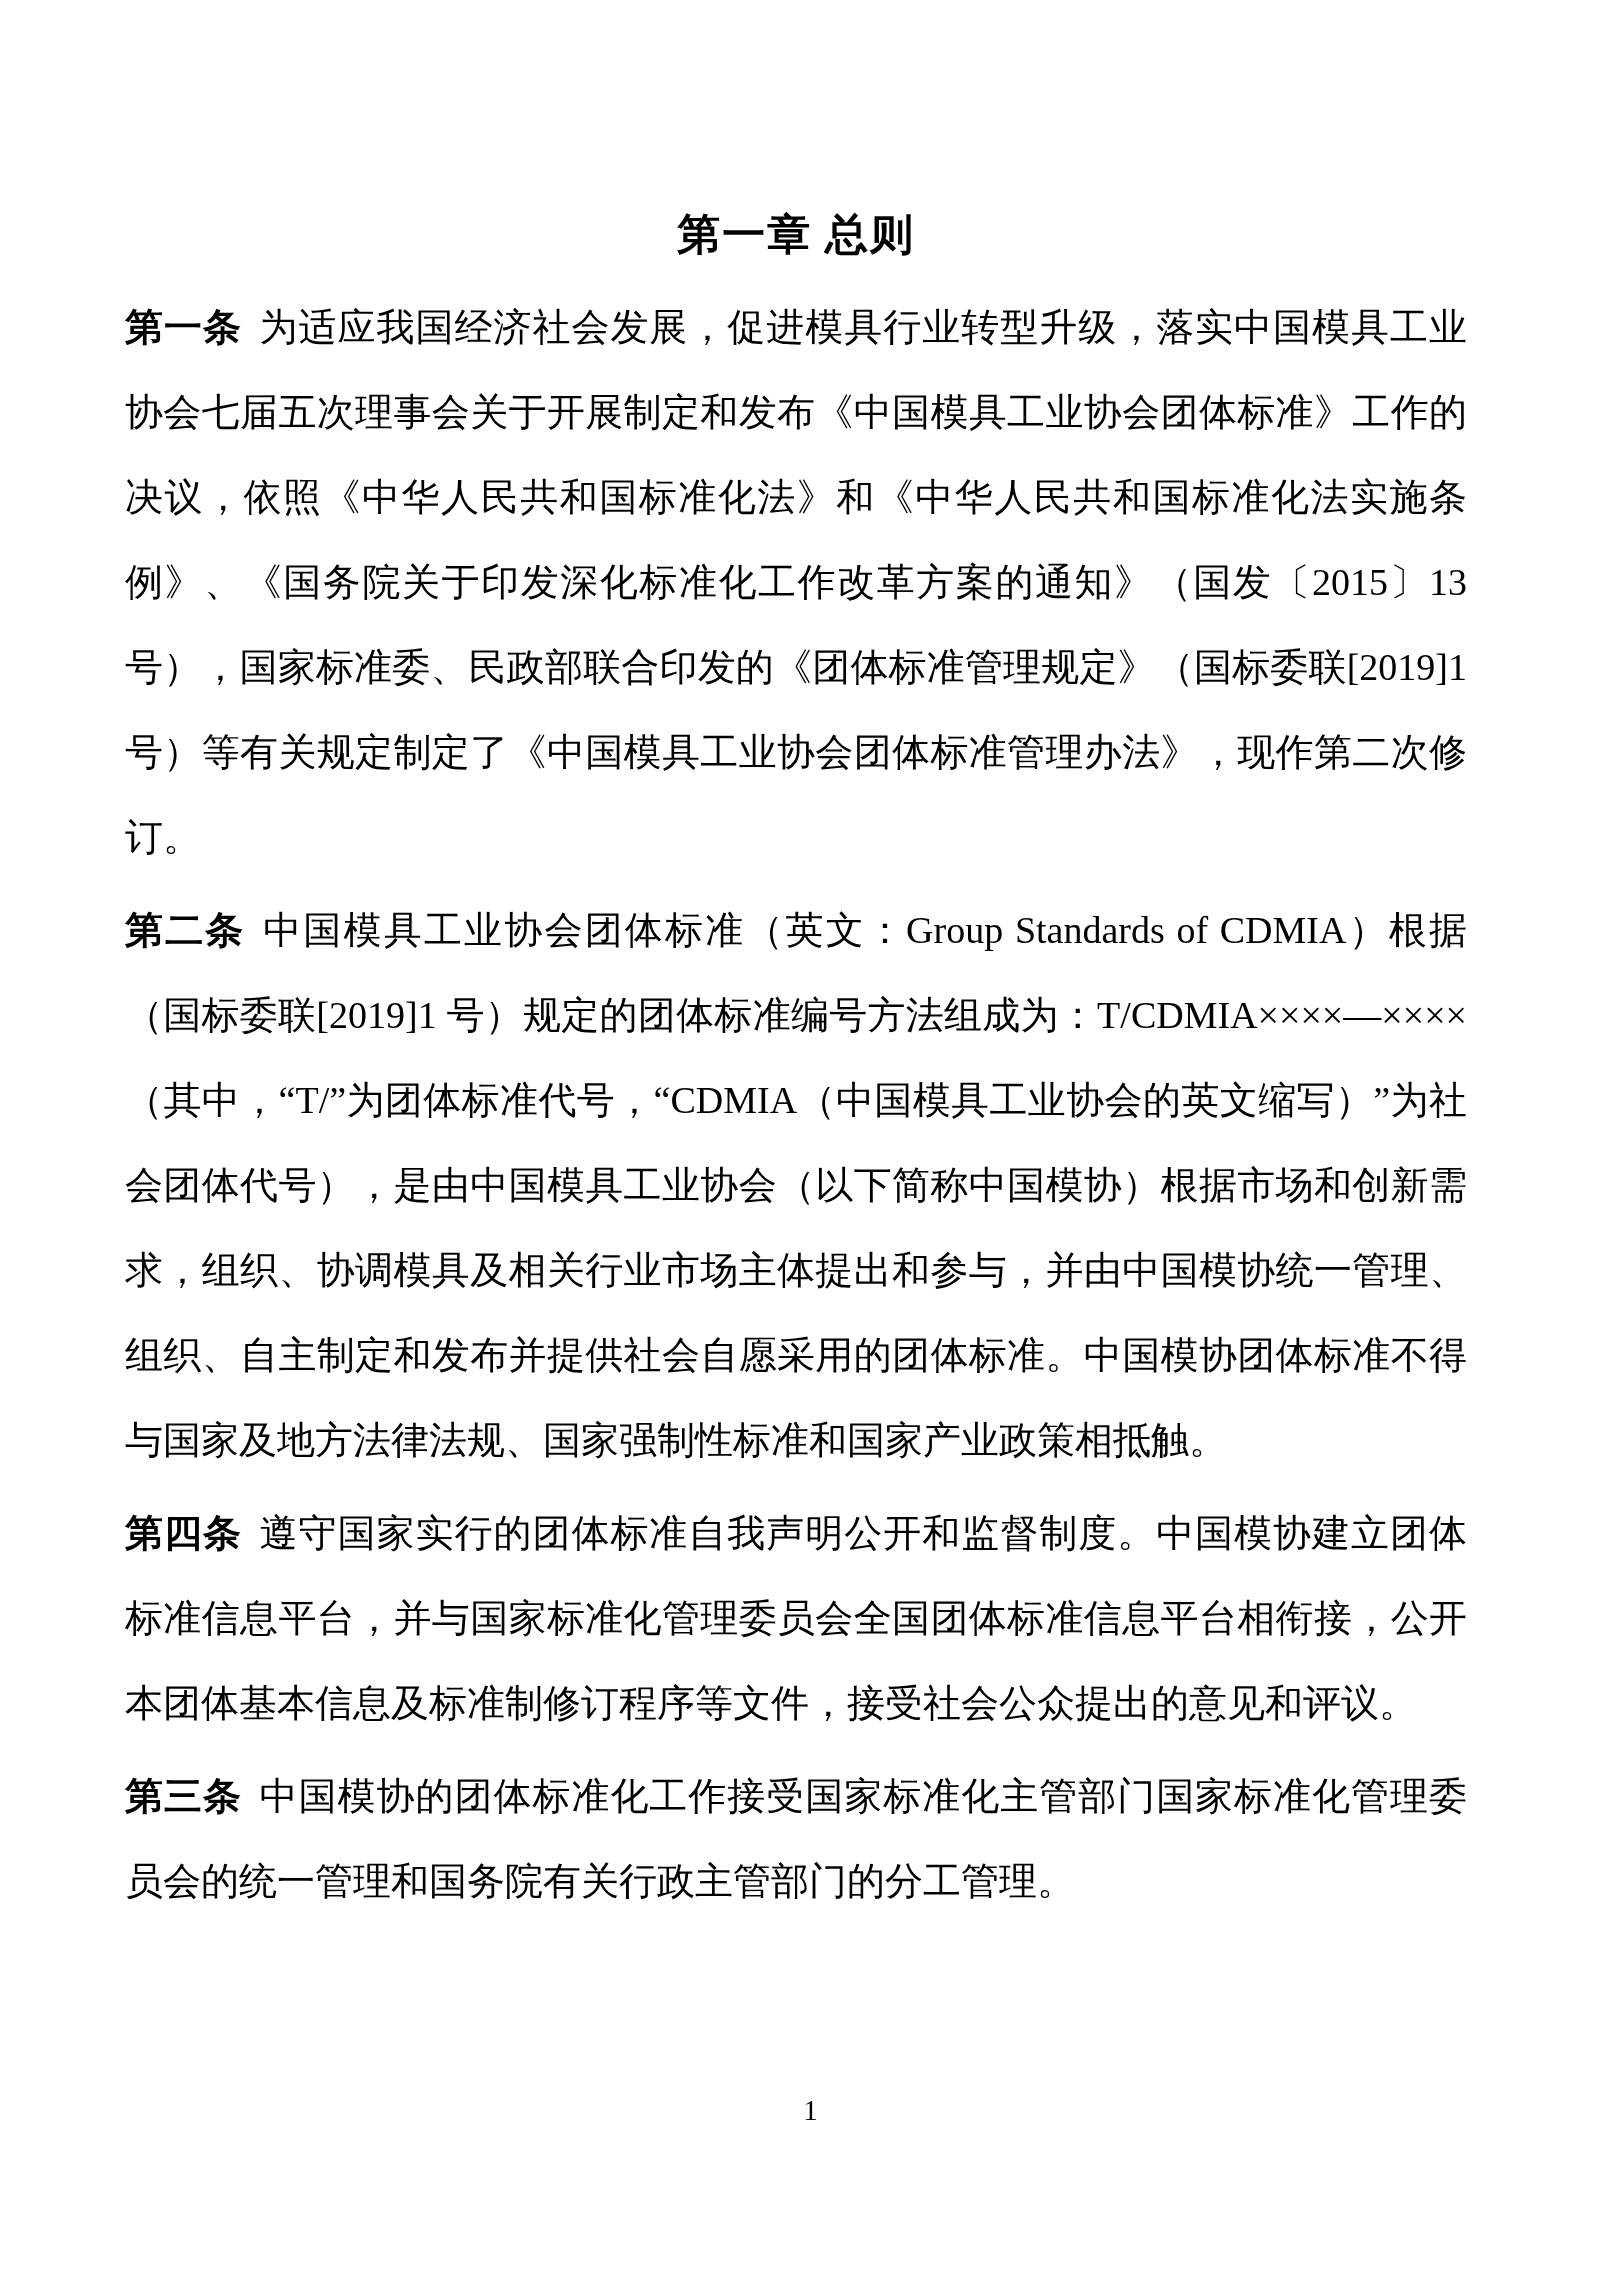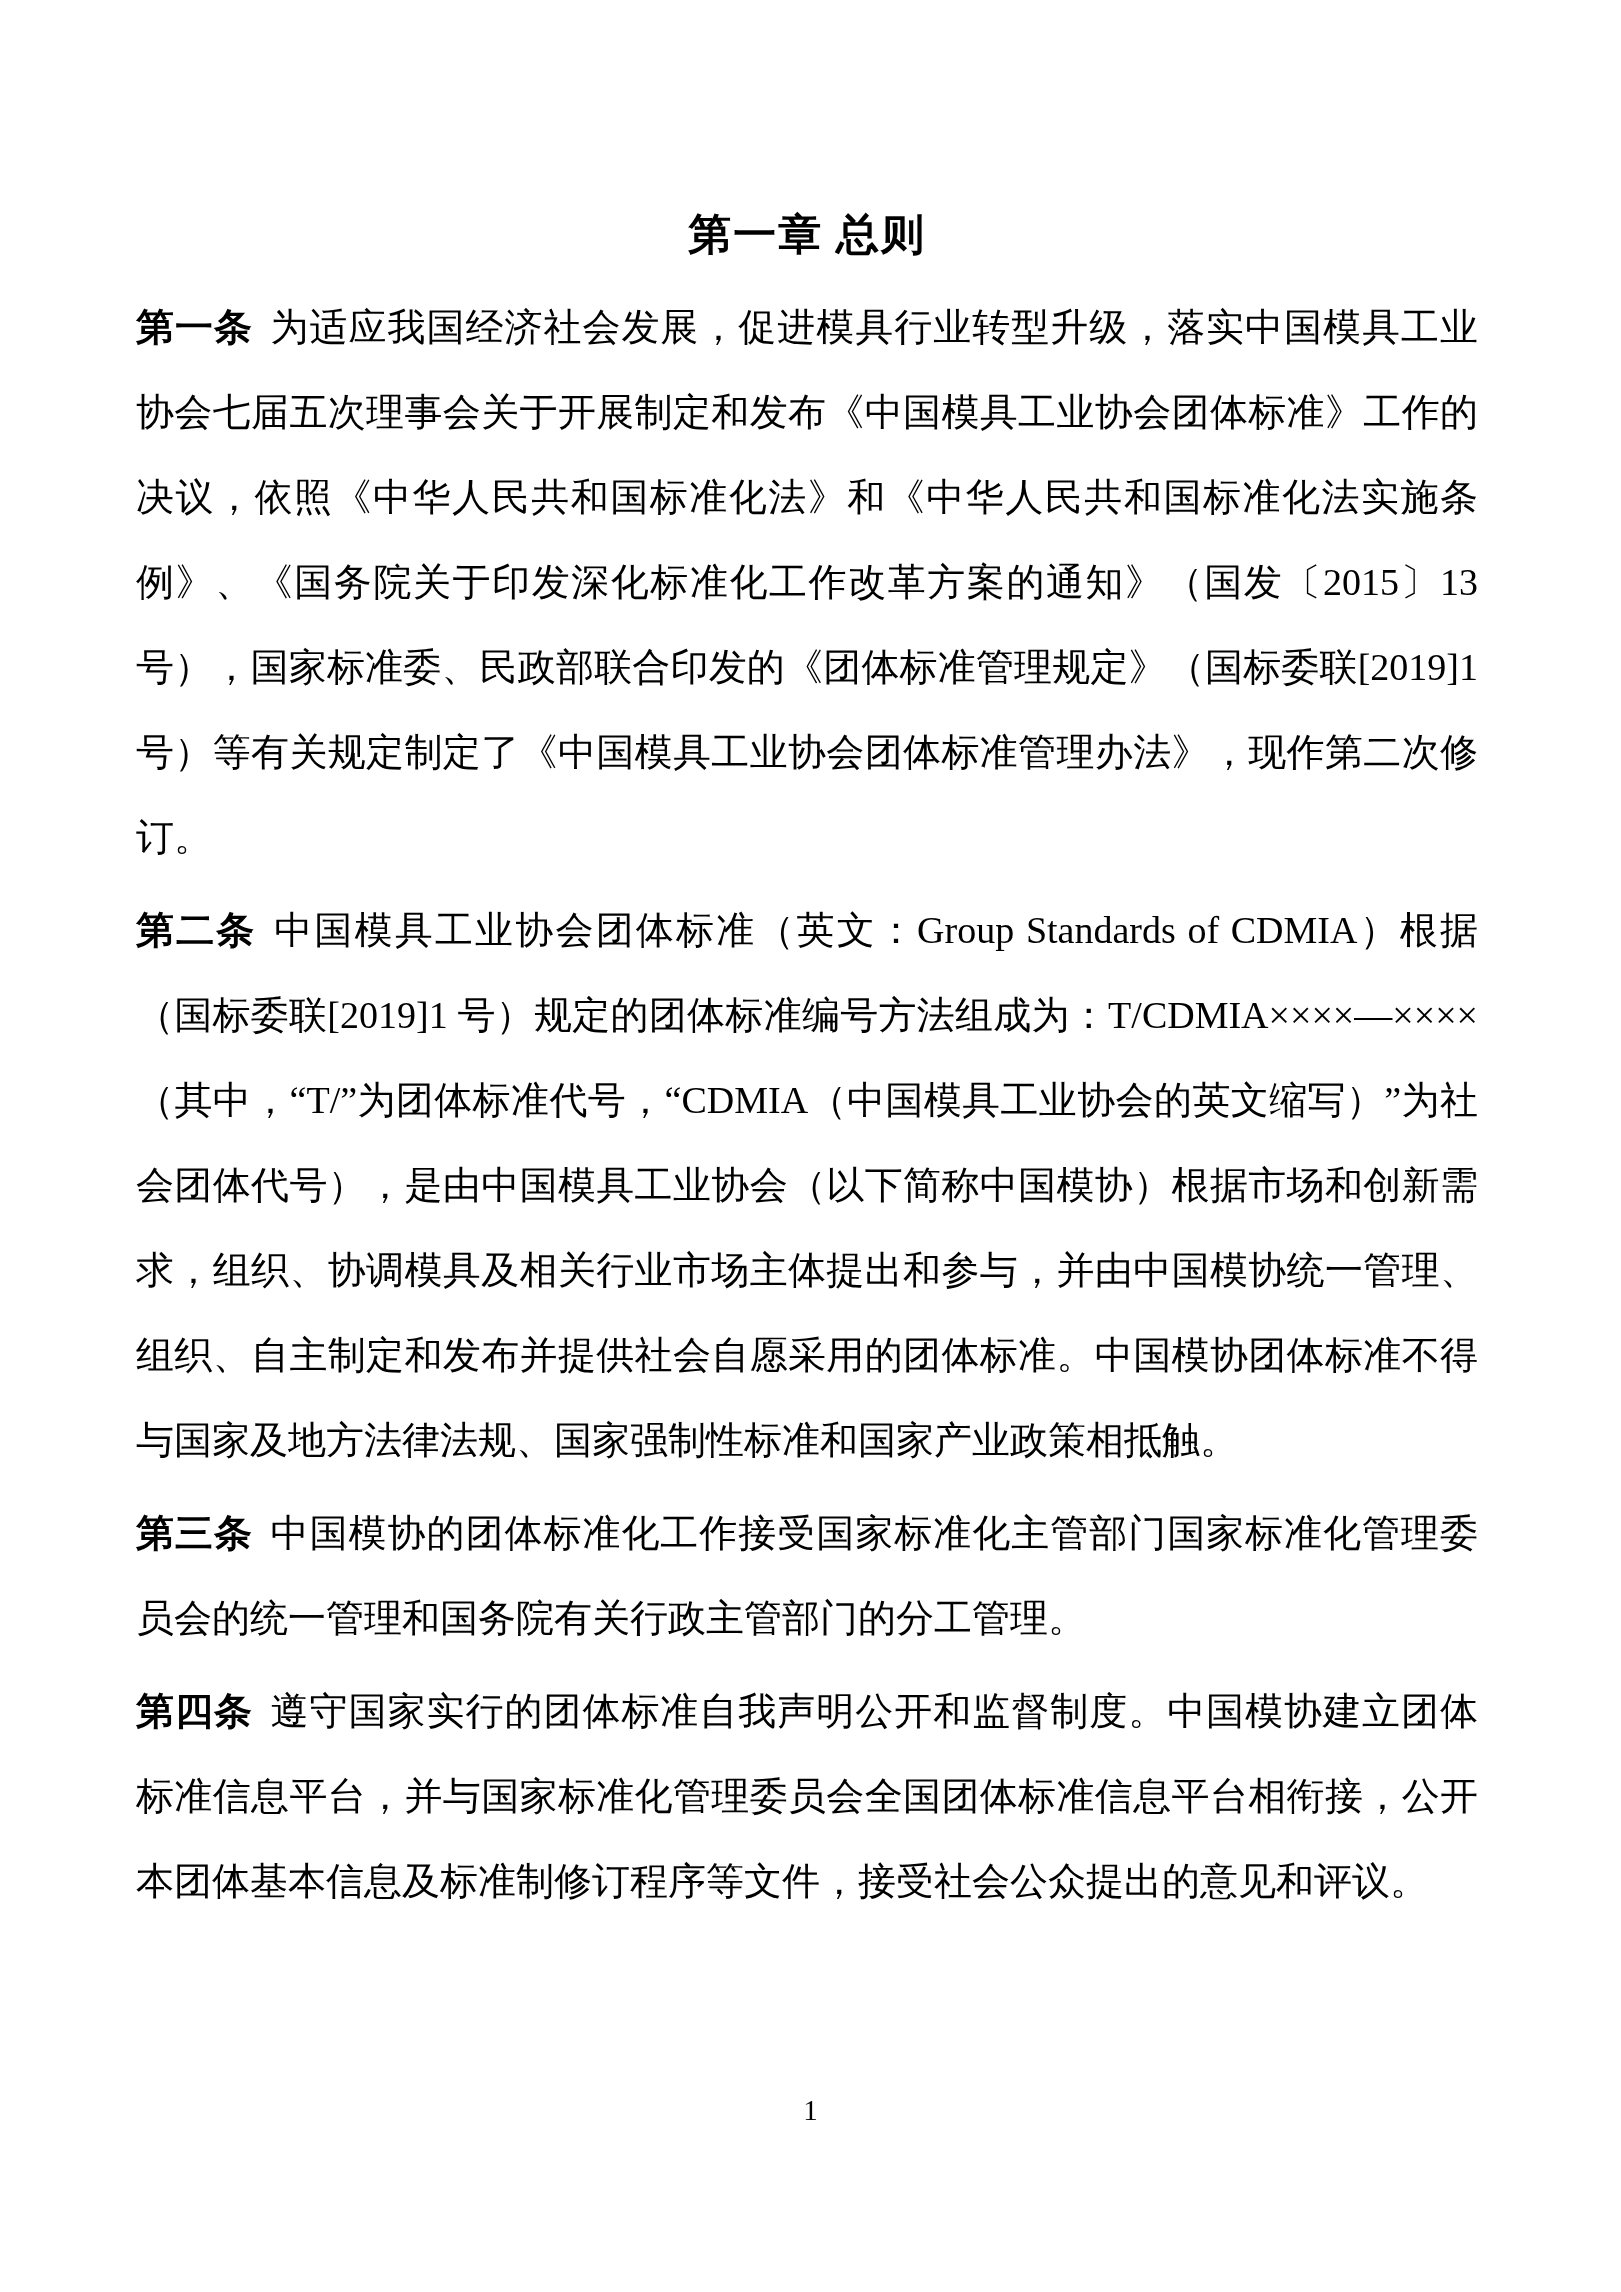--- a/index.html
+++ b/index.html
@@ -11,21 +11,21 @@
     position: relative;
     width: 1621px;
     height: 2293px;
     background: #ffffff;
     overflow: hidden;
     font-family: "Liberation Serif", "DejaVu Serif", serif;
     color: #000000;
   }
   .content {
     position: absolute;
-    left: 128px;
+    left: 117px;
     top: 0;
     width: 1358px;
   }
   .chapter-title {
     margin: 0 0 23.5px 0;
     padding-top: 208px;
     font-size: 43px;
     line-height: 53px;
     font-weight: bold;
     text-align: center;
@@ -57,20 +57,20 @@
 <body>
 
 <div class="page">
   <div class="content">
     <h1 class="chapter-title">第一章 总则</h1>
 
     <p class="article"><span class="article-label">第一条</span><span class="article-text">为适应我国经济社会发展，促进模具行业转型升级，落实中国模具工业协会七届五次理事会关于开展制定和发布《中国模具工业协会团体标准》工作的决议，依照《中华人民共和国标准化法》和《中华人民共和国标准化法实施条例》、《国务院关于印发深化标准化工作改革方案的通知》（国发〔2015〕13 号），国家标准委、民政部联合印发的《团体标准管理规定》（国标委联[2019]1 号）等有关规定制定了《中国模具工业协会团体标准管理办法》，现作第二次修订。</span></p>
 
     <p class="article"><span class="article-label">第二条</span><span class="article-text">中国模具工业协会团体标准（英文：Group Standards of CDMIA）根据（国标委联[2019]1 号）规定的团体标准编号方法组成为：T/CDMIA××××—××××（其中，“T/”为团体标准代号，“CDMIA（中国模具工业协会的英文缩写）”为社会团体代号），是由中国模具工业协会（以下简称中国模协）根据市场和创新需求，组织、协调模具及相关行业市场主体提出和参与，并由中国模协统一管理、组织、自主制定和发布并提供社会自愿采用的团体标准。中国模协团体标准不得与国家及地方法律法规、国家强制性标准和国家产业政策相抵触。</span></p>
 
+    <p class="article"><span class="article-label">第四条</span><span class="article-text">遵守国家实行的团体标准自我声明公开和监督制度。中国模协建立团体标准信息平台，并与国家标准化管理委员会全国团体标准信息平台相衔接，公开本团体基本信息及标准制修订程序等文件，接受社会公众提出的意见和评议。</span></p>
+
     <p class="article"><span class="article-label">第三条</span><span class="article-text">中国模协的团体标准化工作接受国家标准化主管部门国家标准化管理委员会的统一管理和国务院有关行政主管部门的分工管理。</span></p>
-
-    <p class="article"><span class="article-label">第四条</span><span class="article-text">遵守国家实行的团体标准自我声明公开和监督制度。中国模协建立团体标准信息平台，并与国家标准化管理委员会全国团体标准信息平台相衔接，公开本团体基本信息及标准制修订程序等文件，接受社会公众提出的意见和评议。</span></p>
   </div>
 
   <div class="page-number">1</div>
 </div>
 
 
 </body></html>

